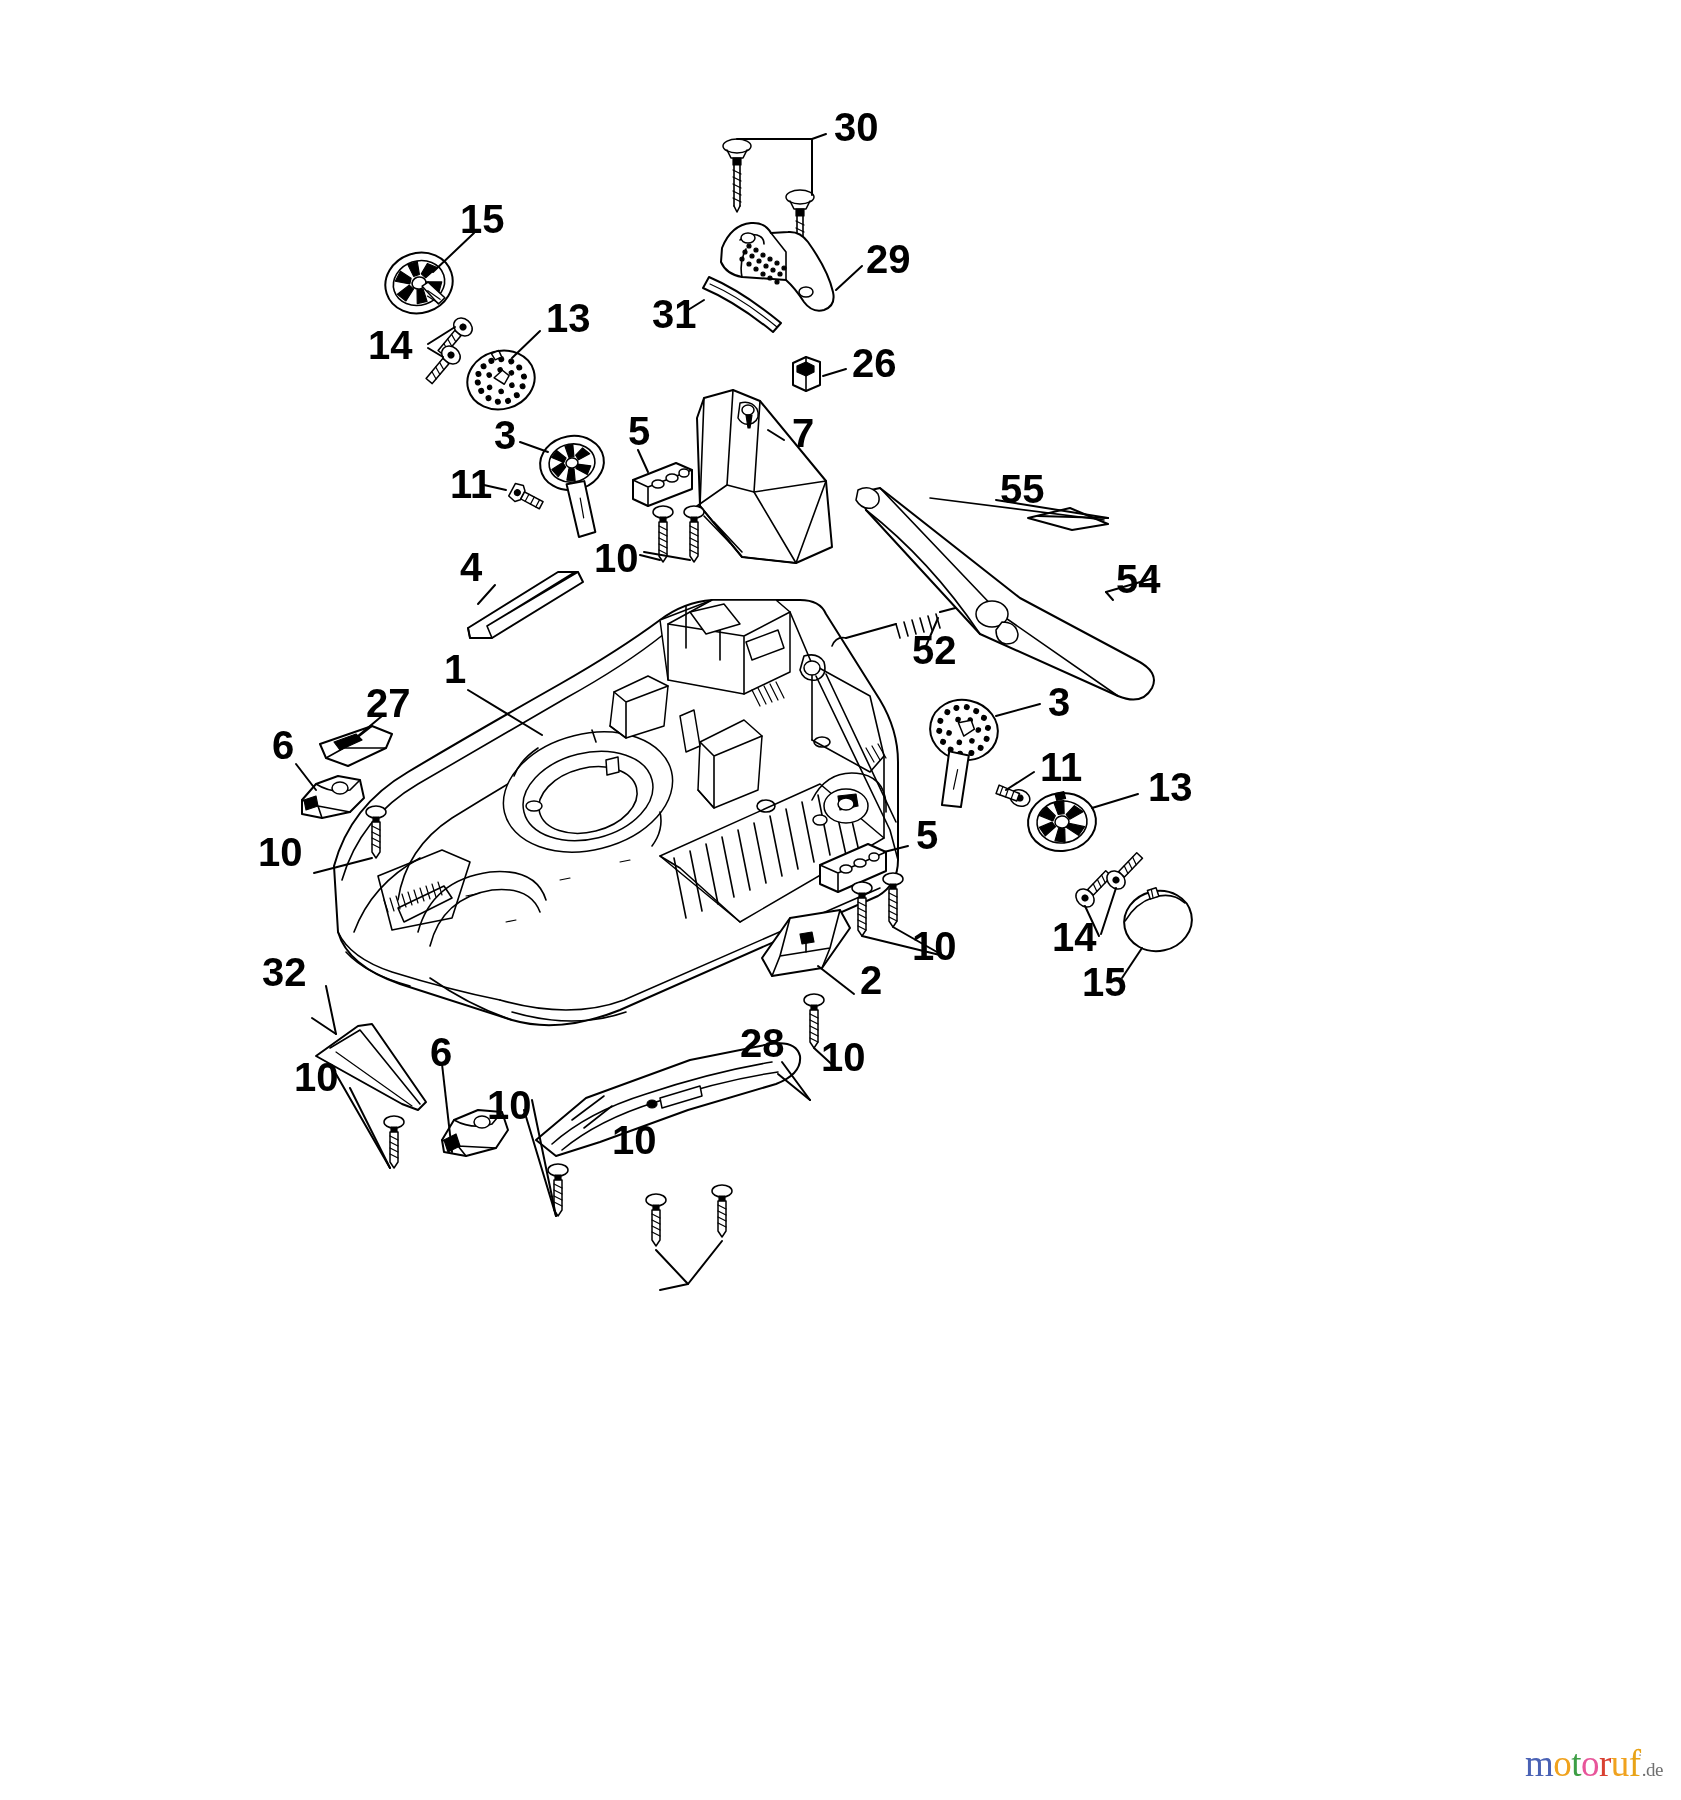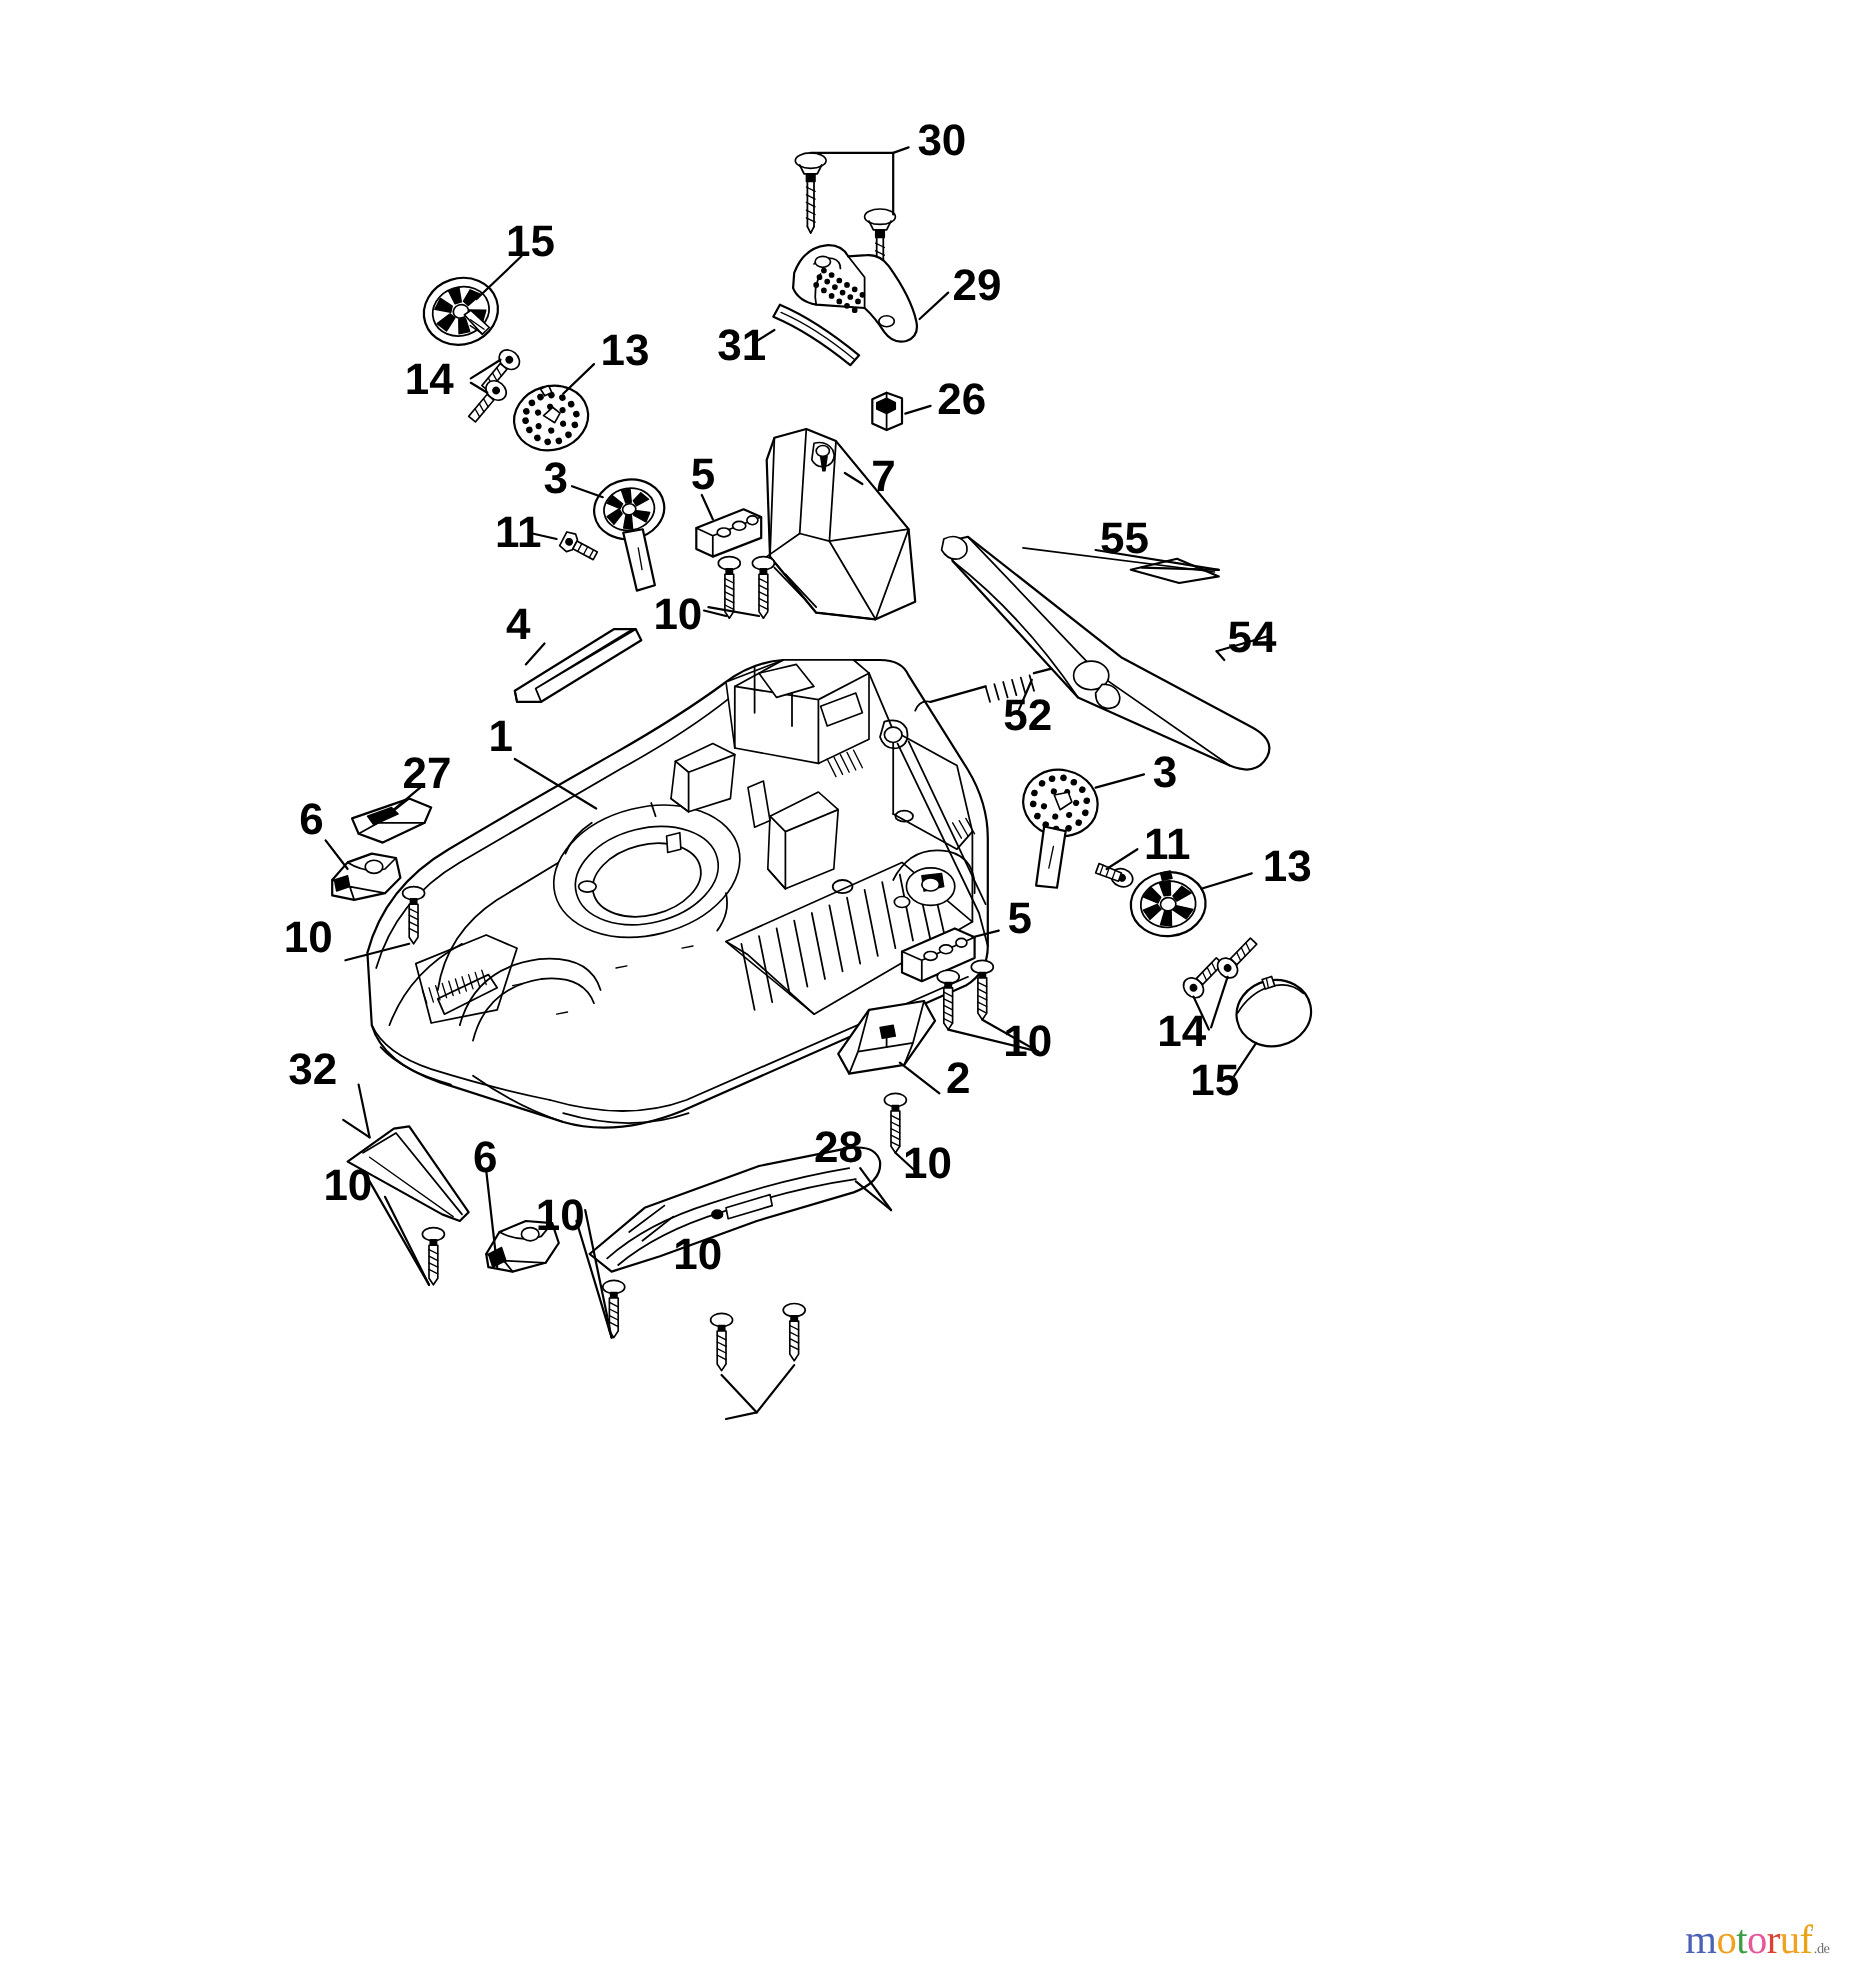--- a/index.html
+++ b/index.html
@@ -85,21 +85,21 @@
     right: 18px;
     bottom: 18px;
     font-family: "Liberation Serif", serif;
     font-size: 37px;
     letter-spacing: -0.5px;
     line-height: 1;
     white-space: nowrap;
     user-select: none;
   }
   #watermark .wm-de {
-    font-size: 13px;
+    font-size: 19px;
     color: #6f6f6f;
   }
   #watermark .dot {
     position: relative;
     top: -16px;
     font-size: 14px;
     color: #9a9a9a;
     margin-left: -3px;
   }
 </style>

